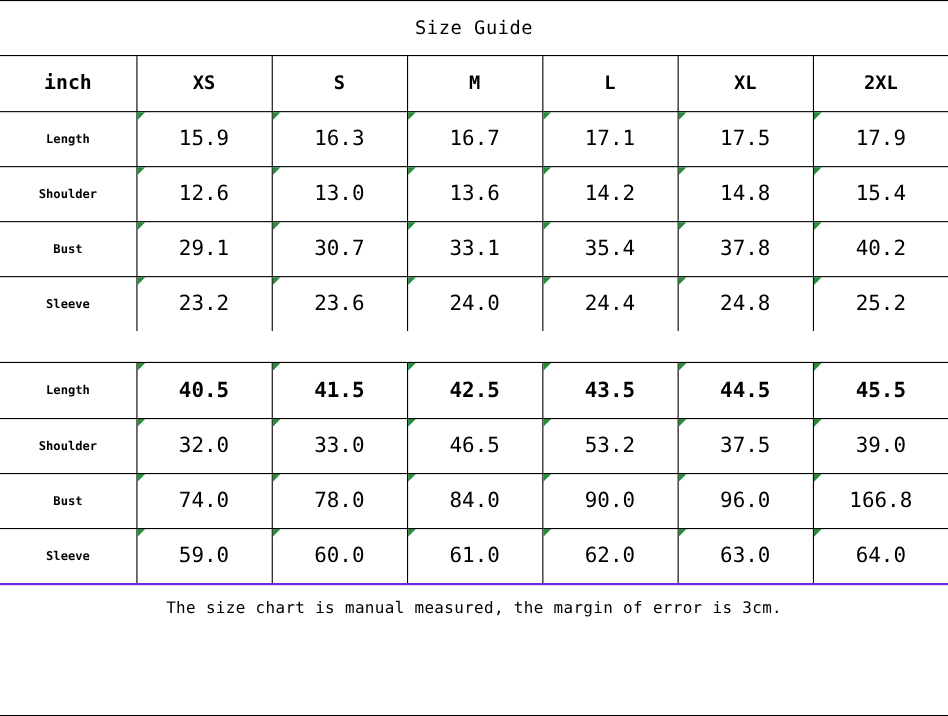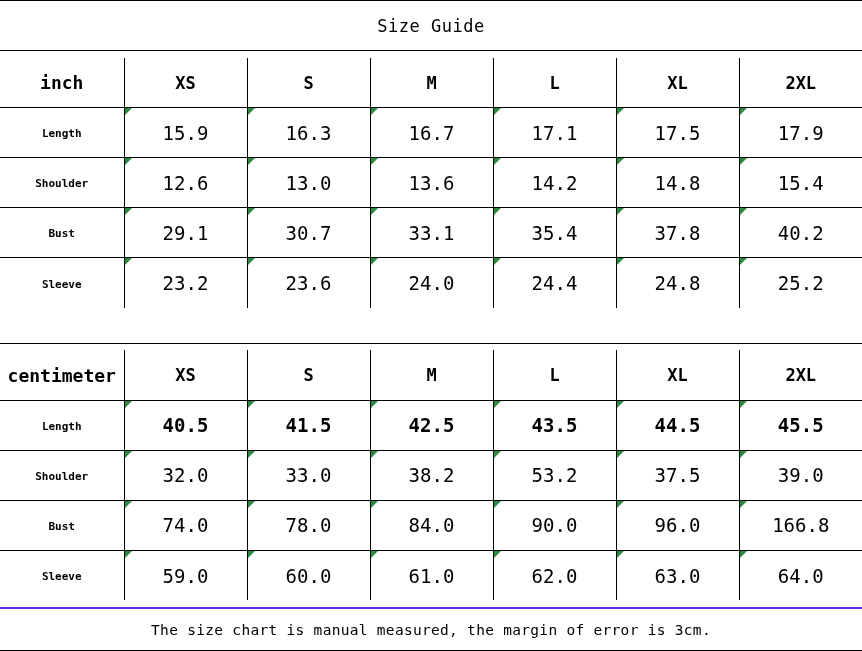--- a/index.html
+++ b/index.html
@@ -15,21 +15,20 @@
     overflow: hidden;
   }
   .page {
     width: 862px;
     height: 651px;
     position: relative;
     border: 1px solid #000;
     border-width: 1px 0 1px 0;
     display: flex;
     flex-direction: column;
-    justify-content: space-between;
   }
   .title-bar {
     height: 50px;
     display: flex;
     align-items: center;
     justify-content: center;
     font-size: 17px;
     letter-spacing: 0.5px;
     border-bottom: 1px solid #000;
   }
@@ -246,43 +245,20 @@
     <colgroup>
       <col class="label-col">
       <col class="data-col">
         <col class="data-col">
         <col class="data-col">
       <col class="data-col">
         <col class="data-col">
         <col class="data-col">
     </colgroup>
     <tbody>
-      <tr>
-        <td>
-          <span class="hdr-label">centimeter</span>
-        </td>
-        <td>
-          <span class="hdr-size">XS</span>
-        </td>
-        <td>
-          <span class="hdr-size">S</span>
-        </td>
-        <td>
-          <span class="hdr-size">M</span>
-        </td>
-        <td>
-          <span class="hdr-size">L</span>
-        </td>
-        <td>
-          <span class="hdr-size">XL</span>
-        </td>
-        <td>
-          <span class="hdr-size">2XL</span>
-        </td>
-      </tr>
 
       <tr>
         <td>
           <span class="row-label">Length</span>
         </td>
         <td class="marked">
           <span class="cell-val bold">40.5</span>
         </td>
         <td class="marked">
           <span class="cell-val bold">41.5</span>
@@ -305,21 +281,21 @@
         <td>
           <span class="row-label">Shoulder</span>
         </td>
         <td class="marked">
           <span class="cell-val">32.0</span>
         </td>
         <td class="marked">
           <span class="cell-val">33.0</span>
         </td>
         <td class="marked">
-          <span class="cell-val">38.2</span>
+          <span class="cell-val">46.5</span>
         </td>
         <td class="marked">
           <span class="cell-val">53.2</span>
         </td>
         <td class="marked">
           <span class="cell-val">37.5</span>
         </td>
         <td class="marked">
           <span class="cell-val">39.0</span>
         </td>

